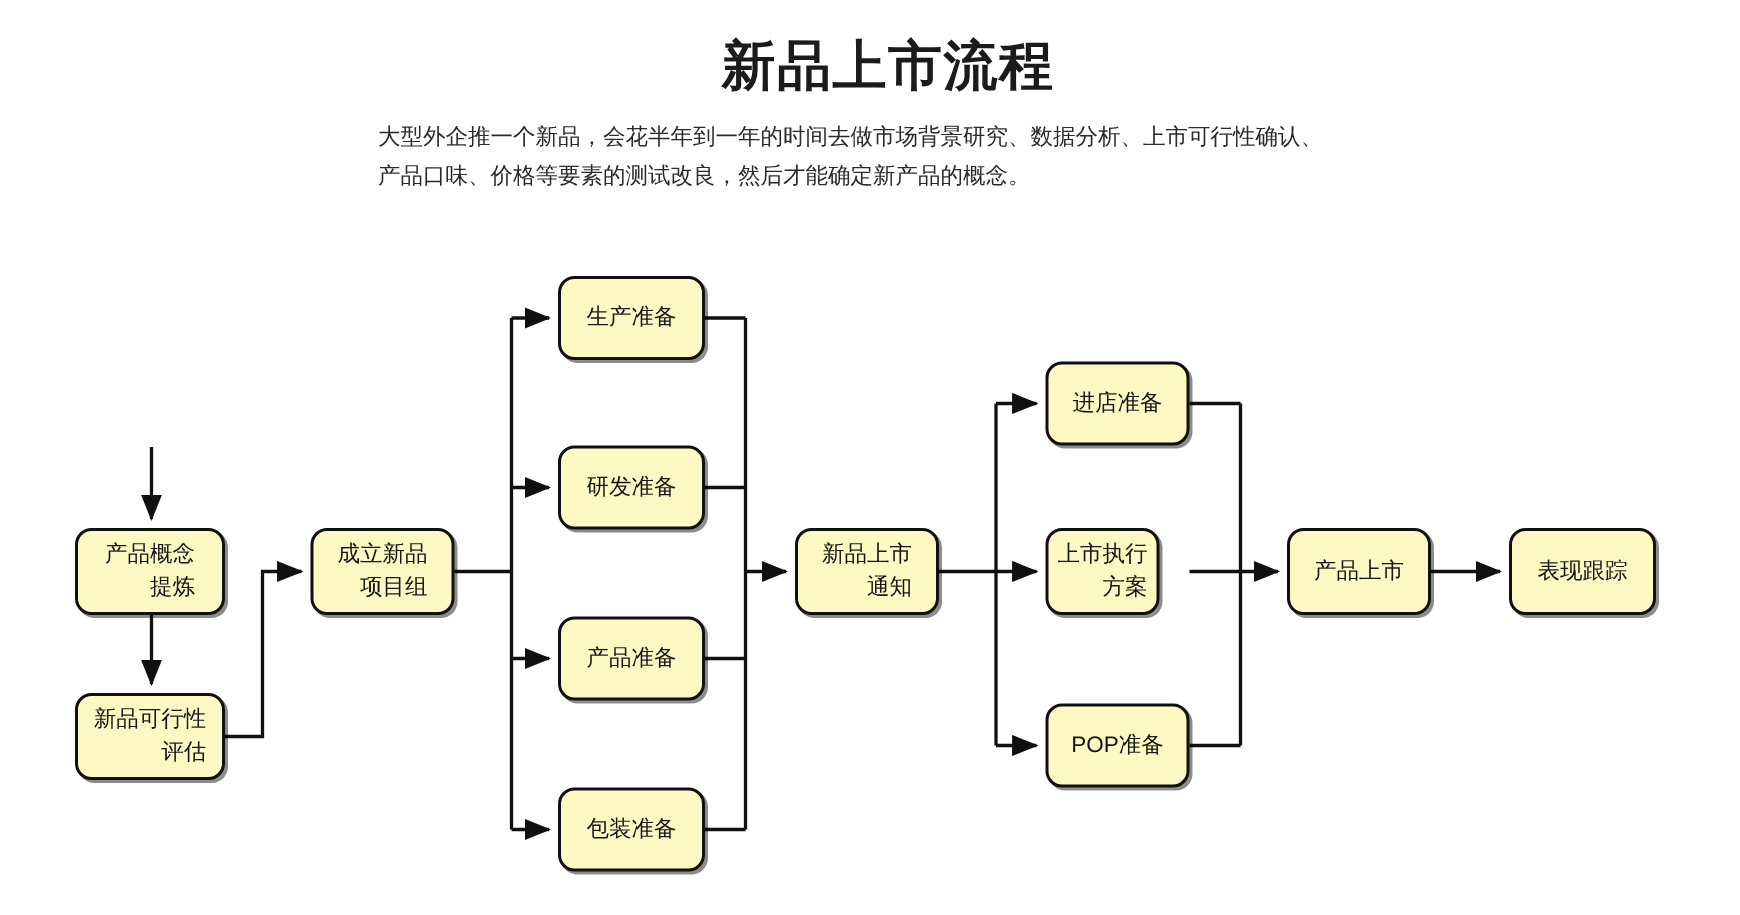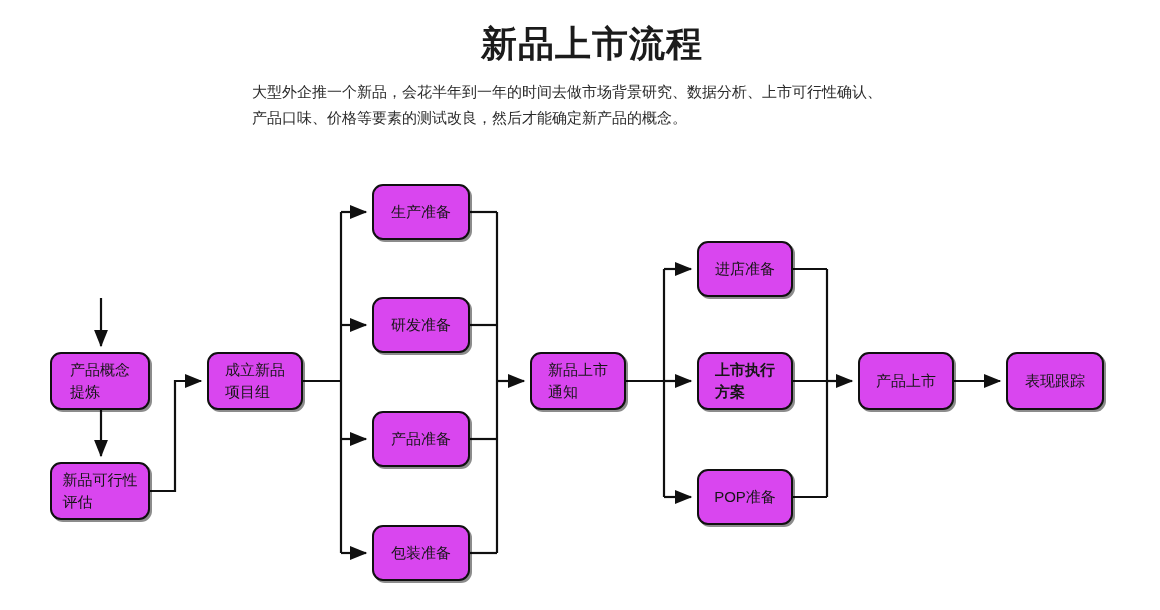--- a/index.html
+++ b/index.html
@@ -50,26 +50,26 @@
   }
   #edges {
     position: absolute;
     left: 0; top: 0;
     width: 1160px;
     height: 610px;
   }
   .node {
     position: absolute;
     box-sizing: border-box;
-    background: #d946ef;
+    background: #fef9c3;
     border: 2.2px solid #101010;
     display: flex;
     align-items: center;
     justify-content: center;
-    text-align: left;
+    text-align: right;
     font-size: 15px;
     line-height: 1.45;
     color: #161616;
     border-radius: 11px;
     box-shadow: 2px 2px 0 rgba(0,0,0,0.45);
     white-space: pre-line;
   }
   .node.stadium {
     border-radius: 999px;
     box-shadow: 2px 2px 0 rgba(0,0,0,0.35);
@@ -132,19 +132,19 @@
 评估</div>
   <div class="node" style="left:207px;top:352px;width:96px;height:58px;">成立新品
 项目组</div>
   <div class="node" style="left:372px;top:184px;width:98px;height:56px;">生产准备</div>
   <div class="node" style="left:372px;top:297px;width:98px;height:56px;">研发准备</div>
   <div class="node" style="left:372px;top:411px;width:98px;height:56px;">产品准备</div>
   <div class="node" style="left:372px;top:525px;width:98px;height:56px;">包装准备</div>
   <div class="node" style="left:530px;top:352px;width:96px;height:58px;">新品上市
 通知</div>
   <div class="node" style="left:697px;top:241px;width:96px;height:56px;">进店准备</div>
-  <div class="node" style="left:697px;top:352px;width:96px;height:58px;font-weight:bold;">上市执行
+  <div class="node" style="left:697px;top:352px;width:76px;height:58px;">上市执行
 方案</div>
   <div class="node" style="left:697px;top:469px;width:96px;height:56px;">POP准备</div>
   <div class="node" style="left:858px;top:352px;width:96px;height:58px;">产品上市</div>
   <div class="node" style="left:1006px;top:352px;width:98px;height:58px;">表现跟踪</div>
 
 </div>
 
 </body></html>

